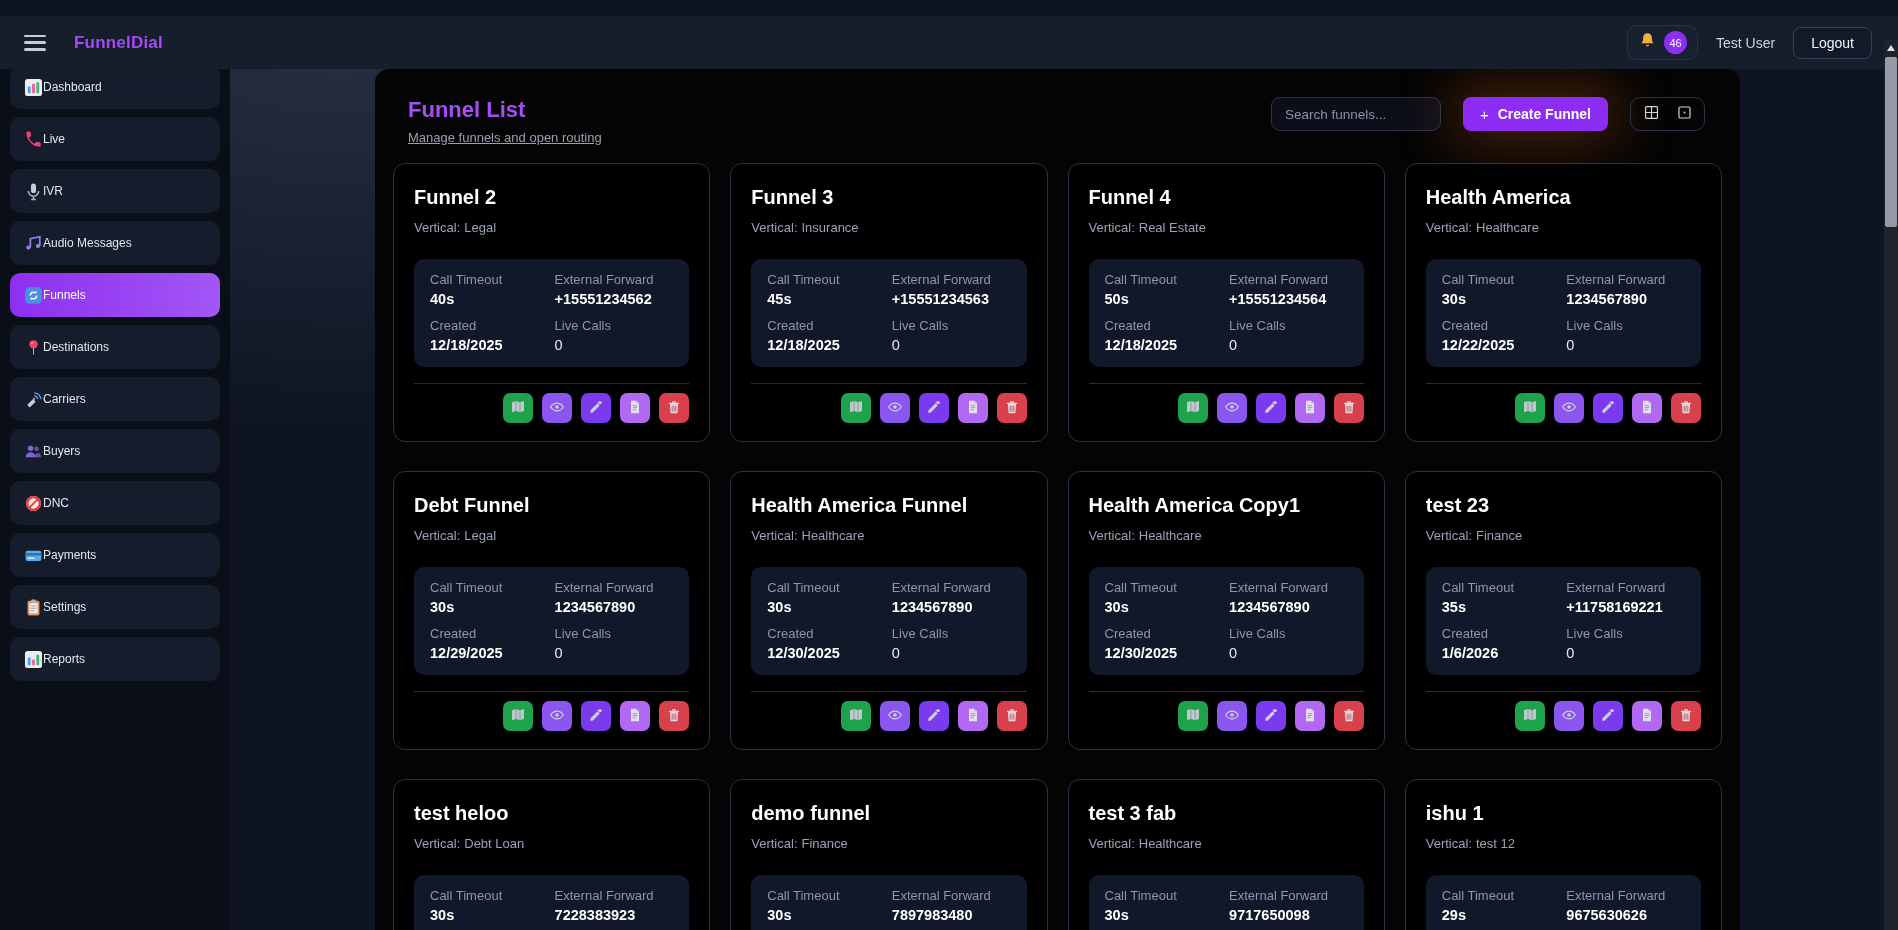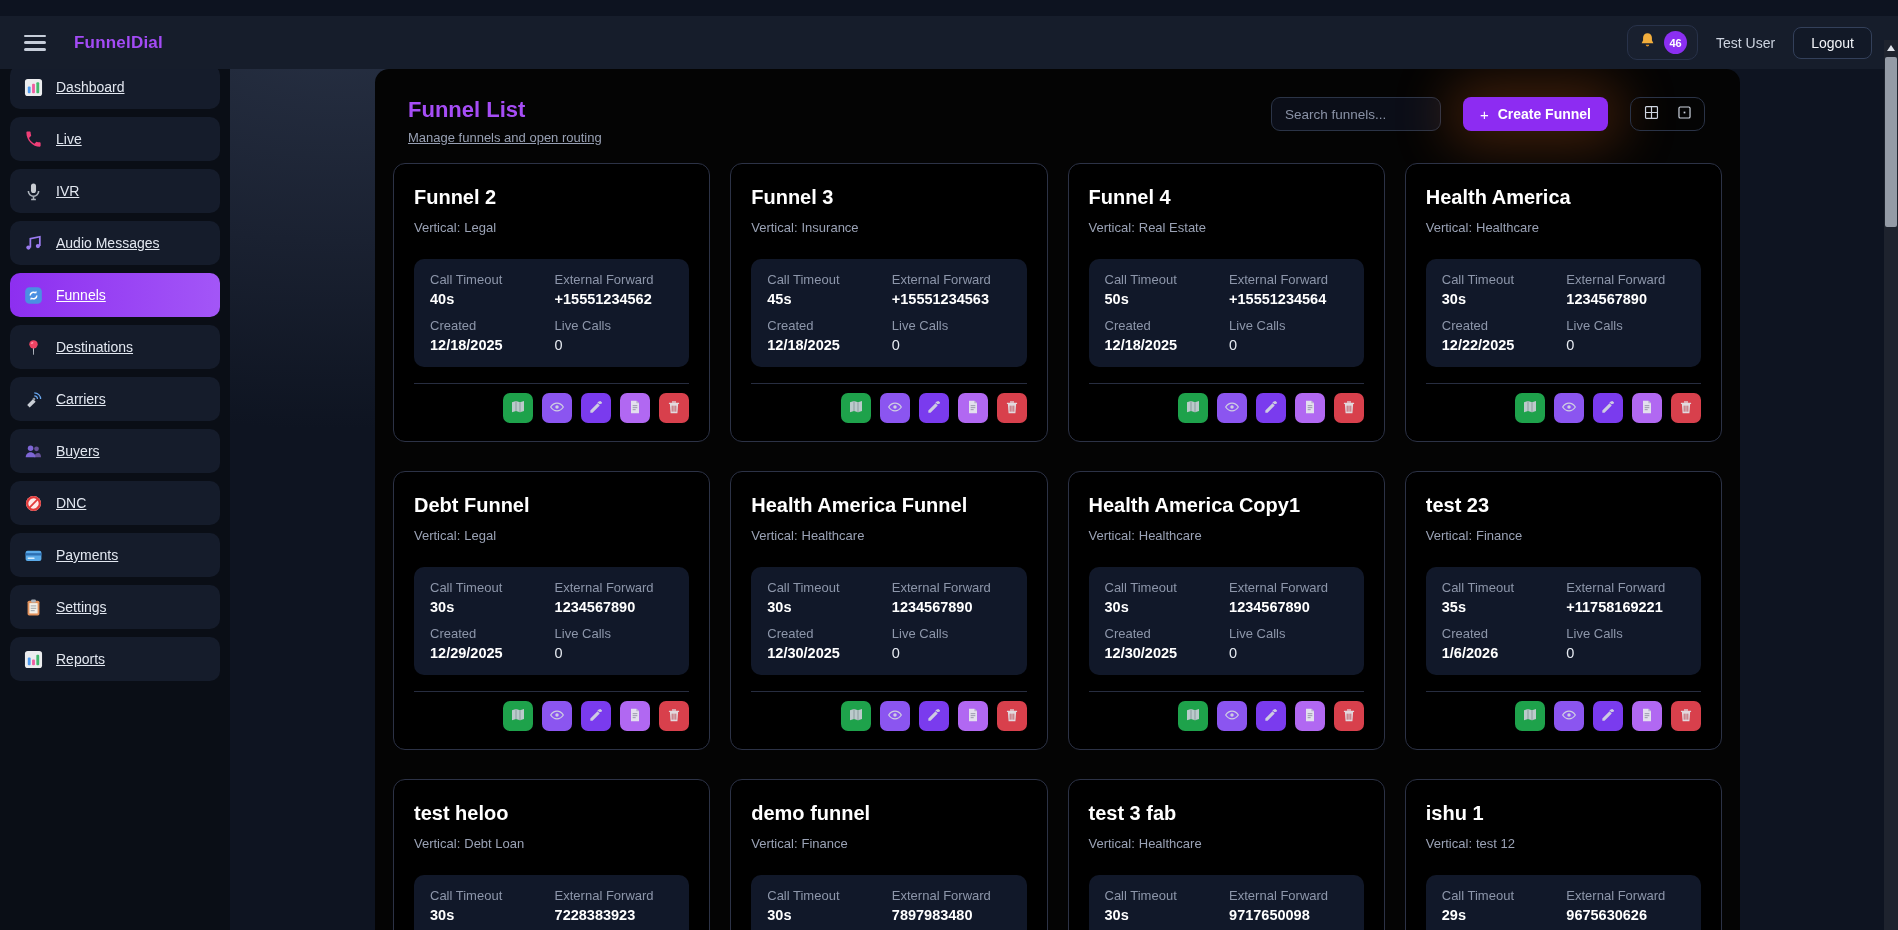--- a/index.html
+++ b/index.html
@@ -7,27 +7,27 @@
   body { font-family:"Liberation Sans", sans-serif; }
   .app { position:relative; width:1898px; height:930px; overflow:hidden; background:#0d1320; }
 
   
   .header { position:absolute; top:16px; left:0; right:0; height:53px; background:#161d2b; display:flex; align-items:center; padding:0 26px 0 24px; z-index:20; }
   .hamburger { width:22px; height:16px; display:flex; flex-direction:column; justify-content:space-between; cursor:pointer; }
   .hamburger span { display:block; height:2.5px; border-radius:2px; background:#c6cdd9; }
   .logo { margin-left:28px; font-size:17px; font-weight:bold; color:#a34bf5; letter-spacing:.2px; }
   .header-right { margin-left:auto; display:flex; align-items:center; gap:18px; }
   .bell-wrap { display:flex; align-items:center; gap:7px; background:#19202f; border:1px solid #28324a; border-radius:10px; padding:5px 10px; cursor:pointer; }
-  .badge { min-width:23px; height:23px; border-radius:50%; background:#8b2ff2; color:#fff; font-size:11px; font-weight:bold; display:flex; align-items:center; justify-content:center; padding:0 4px; }
+  .badge { min-width:23px; height:23px; border-radius:50%; background:#8b2ff2; color:#fff; font-size:11px; font-weight:normal; display:flex; align-items:center; justify-content:center; padding:0 4px; }
   .user-name { color:#ccd3df; font-size:14px; }
   .logout-btn { color:#f3f5f9; font-size:14px; background:#121927; border:1px solid #33405a; border-radius:8px; padding:7px 17px; cursor:pointer; font-family:inherit; }
 
   
   .sidebar { position:absolute; top:53px; left:0; bottom:0; width:230px; background:#0a0e16; padding:12px 10px; z-index:10; }
-  .nav-item { display:flex; align-items:center; gap:13px; height:44px; border-radius:10px; background:#151c2b; margin-bottom:8px; padding:0 13px; color:#e2e7f0; font-size:14px; cursor:pointer;text-decoration:underline; }
+  .nav-item { display:flex; align-items:center; gap:0; height:44px; border-radius:10px; background:#151c2b; margin-bottom:8px; padding:0 13px; color:#e2e7f0; font-size:12px; cursor:pointer; }
   .nav-item.active { background:linear-gradient(90deg,#8d2ff0,#a356f7); color:#fff; }
   .nav-icon { width:20px; height:20px; flex:none; display:flex; align-items:center; justify-content:center; }
   .nav-icon svg { width:19px; height:19px; }
 
   
   .main { position:absolute; top:53px; left:230px; right:14px; bottom:0;
           background:radial-gradient(950px 520px at 110px -30px, #273043 0%, #1a2131 42%, #0e1421 78%); }
   .panel { position:absolute; left:145px; top:16px; width:1365px; height:1250px; background:#040404; border-radius:14px; padding:28px 35px 0 33px; }
 
   .panel-header { display:flex; align-items:flex-start; }

